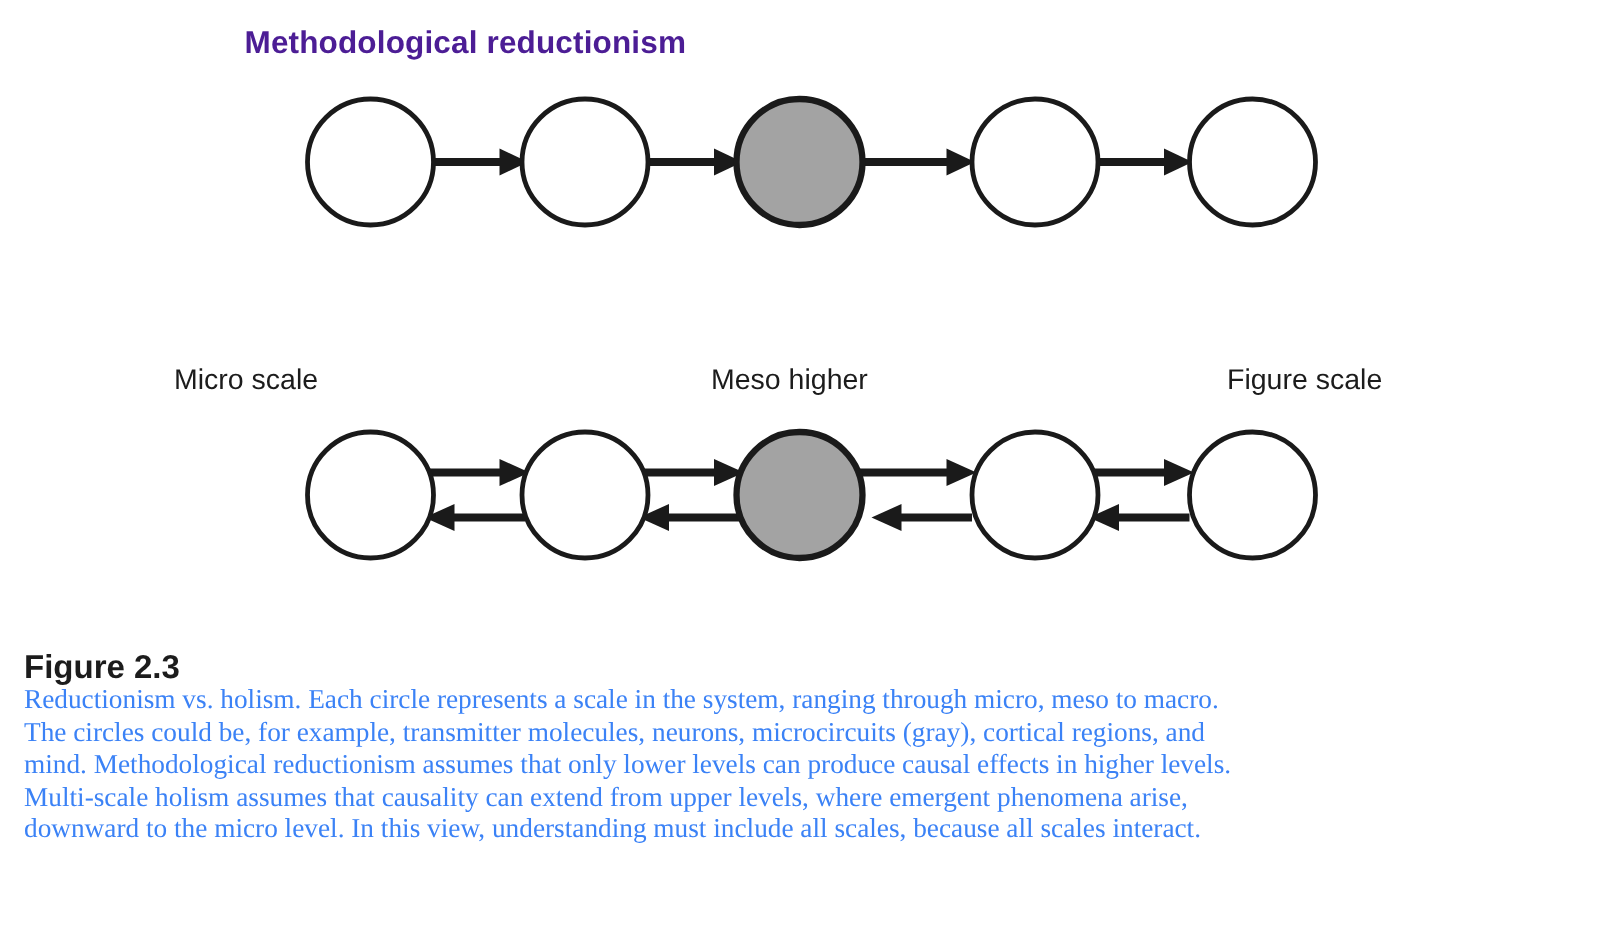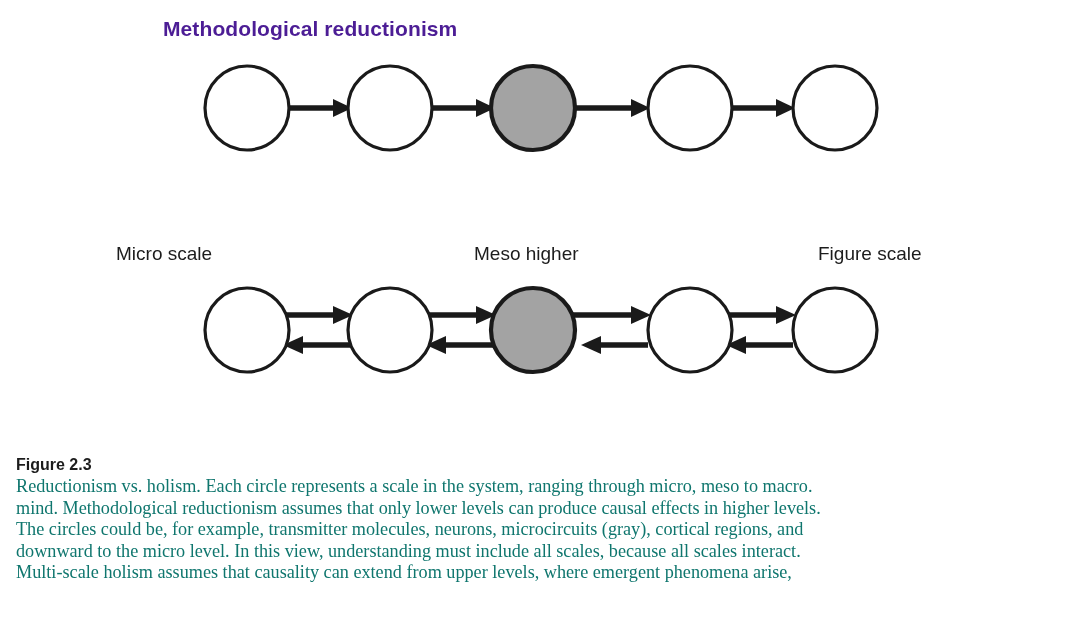--- a/index.html
+++ b/index.html
@@ -83,31 +83,30 @@
   
   .caption-block {
     position: absolute;
     left: 16px;
     top: 434px;
     width: 1038px;
   }
   .caption-figure-number {
     font-family: "Liberation Sans", sans-serif;
     font-weight: bold;
-    font-size: 16px;
+    font-size: 22px;
     color: #1c1c1c;
     line-height: 21px;
     margin-bottom: 1px;
-    margin-top: 20px;
   }
   .caption-body {
     font-family: "Liberation Serif", serif;
     font-size: 18.2px;
     line-height: 21.6px;
-    color: #0f766e;
+    color: #3b82f6;
     text-align: left;
   }
   .caption-line {
     white-space: nowrap;
   }
 </style>
 </head>
 <body>
 
 <div class="figure-root">
@@ -188,20 +187,20 @@
     <circle class="node-circle gray" cx="533" cy="330" r="42" fill="#a3a3a3"></circle>
     <circle class="node-circle" cx="690" cy="330" r="42" fill="#ffffff"></circle>
     <circle class="node-circle" cx="835" cy="330" r="42" fill="#ffffff"></circle>
   </svg>
 
 
   <div class="caption-block">
     <div class="caption-figure-number">Figure 2.3</div>
     <div class="caption-body">
       <div class="caption-line">Reductionism vs. holism. Each circle represents a scale in the system, ranging through micro, meso to macro.</div>
+      <div class="caption-line">The circles could be, for example, transmitter molecules, neurons, microcircuits (gray), cortical regions, and</div>
       <div class="caption-line">mind. Methodological reductionism assumes that only lower levels can produce causal effects in higher levels.</div>
-      <div class="caption-line">The circles could be, for example, transmitter molecules, neurons, microcircuits (gray), cortical regions, and</div>
+      <div class="caption-line">Multi-scale holism assumes that causality can extend from upper levels, where emergent phenomena arise,</div>
       <div class="caption-line">downward to the micro level. In this view, understanding must include all scales, because all scales interact.</div>
-      <div class="caption-line">Multi-scale holism assumes that causality can extend from upper levels, where emergent phenomena arise,</div>
     </div>
   </div>
 
 </div>
 
 </body></html>

